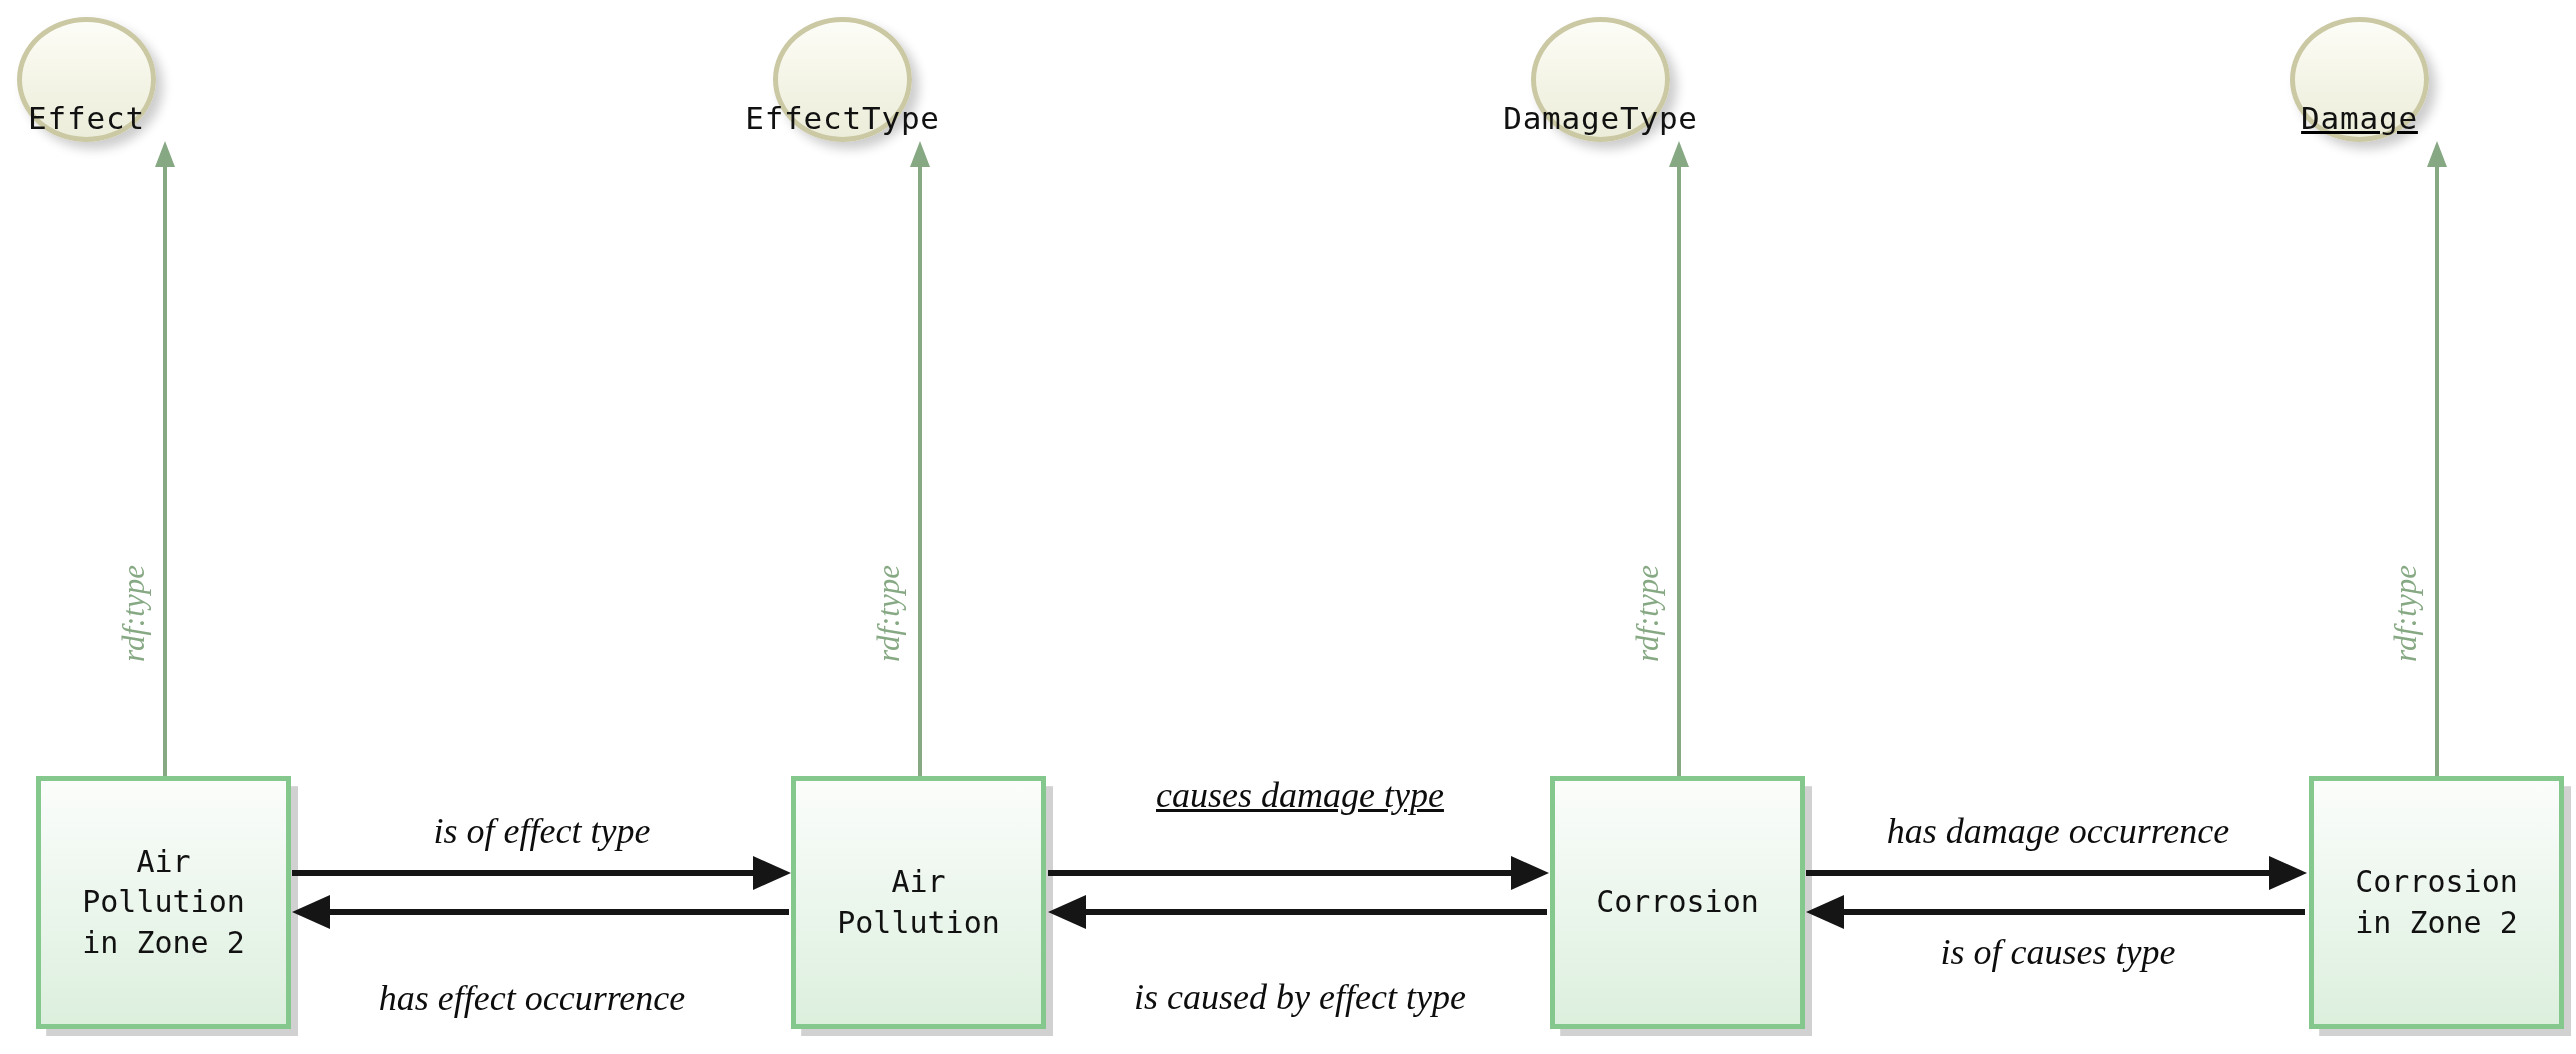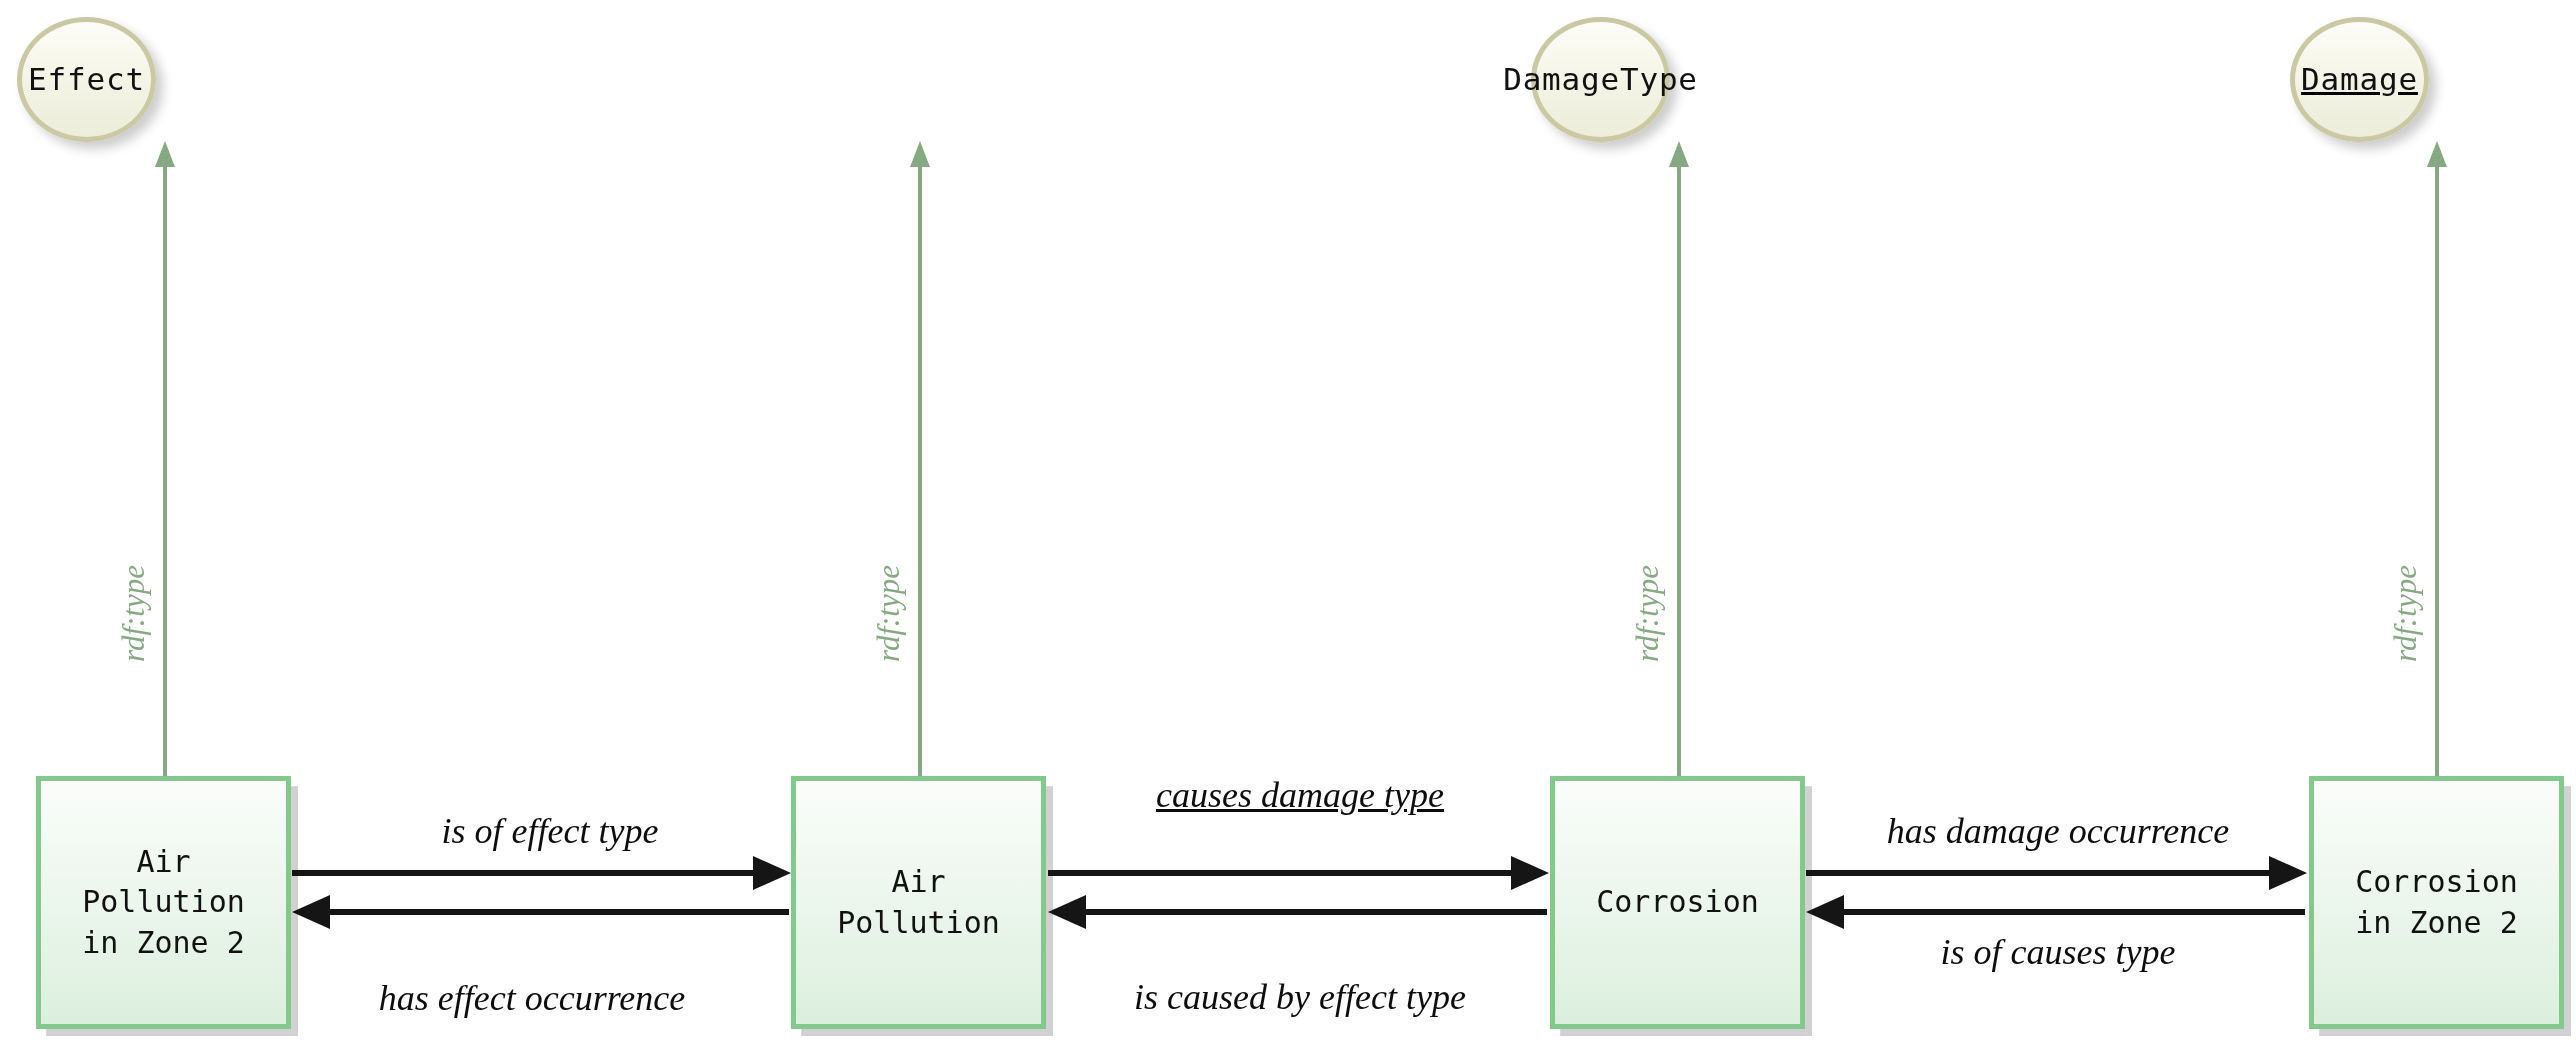--- a/index.html
+++ b/index.html
@@ -20,21 +20,21 @@
 
   
   .class-node {
     position: absolute;
     box-sizing: border-box;
     border-radius: 50%;
     border: 5.5px solid #cbc8a4;
     background: linear-gradient(180deg, #fdfdf8 0%, #f5f5e8 45%, #ecedda 100%);
     box-shadow: 7px 7px 11px rgba(0,0,0,0.20);
     display: flex;
-    align-items: center;
+    align-items: flex-end;
     justify-content: center;
   }
   .class-node .node-label {
     font-family: "DejaVu Sans Mono", "Liberation Mono", monospace;
     font-size: 31px;
     color: #111111;
     letter-spacing: 0.8px;
     white-space: nowrap;
     line-height: 1.15;
     text-align: center;
@@ -136,20 +136,23 @@
 </style>
 </head>
 <body>
 
 <div id="canvas">
 
   <div class="class-node" style="left:17px; top:17px; width:139px; height:125px;">
     <span class="node-label">Effect</span>
   </div>
 
+  <div class="class-node" style="left:773px; top:17px; width:139px; height:125px;">
+    <span class="node-label">EffectType</span>
+  </div>
 
   <div class="class-node" style="left:1531px; top:17px; width:139px; height:125px;">
     <span class="node-label">DamageType</span>
   </div>
 
   <div class="class-node" style="left:2290px; top:17px; width:139px; height:125px;text-decoration:underline;">
     <span class="node-label">Damage</span>
   </div>
 
   <div class="type-edge" style="left:163px; top:141px;">
@@ -193,21 +196,21 @@
 
   <div class="instance-node" style="left:2309px; top:776px; width:255px; height:253px;">
     <span class="node-label">Corrosion
 in Zone 2</span>
   </div>
 
   <div class="prop-edge" style="left:292px; top:870px;">
     <span class="line" style="width:463px;"></span>
     <span class="arrow-right" style="left:461px;"></span>
   </div>
-  <div class="prop-label" style="left:300px; top:810px; width:500px;">is of effect type</div>
+  <div class="prop-label" style="left:292px; top:810px; width:500px;">is of effect type</div>
 
   <div class="prop-edge" style="left:292px; top:909px;">
     <span class="line" style="left:34px; width:463px;"></span>
     <span class="arrow-left" style="left:0px;"></span>
   </div>
   <div class="prop-label" style="left:274px; top:931px; width:516px;margin-top:46px;">has effect occurrence</div>
 
   <div class="prop-edge" style="left:1048px; top:870px;">
     <span class="line" style="width:465px;"></span>
     <span class="arrow-right" style="left:463px;"></span>

